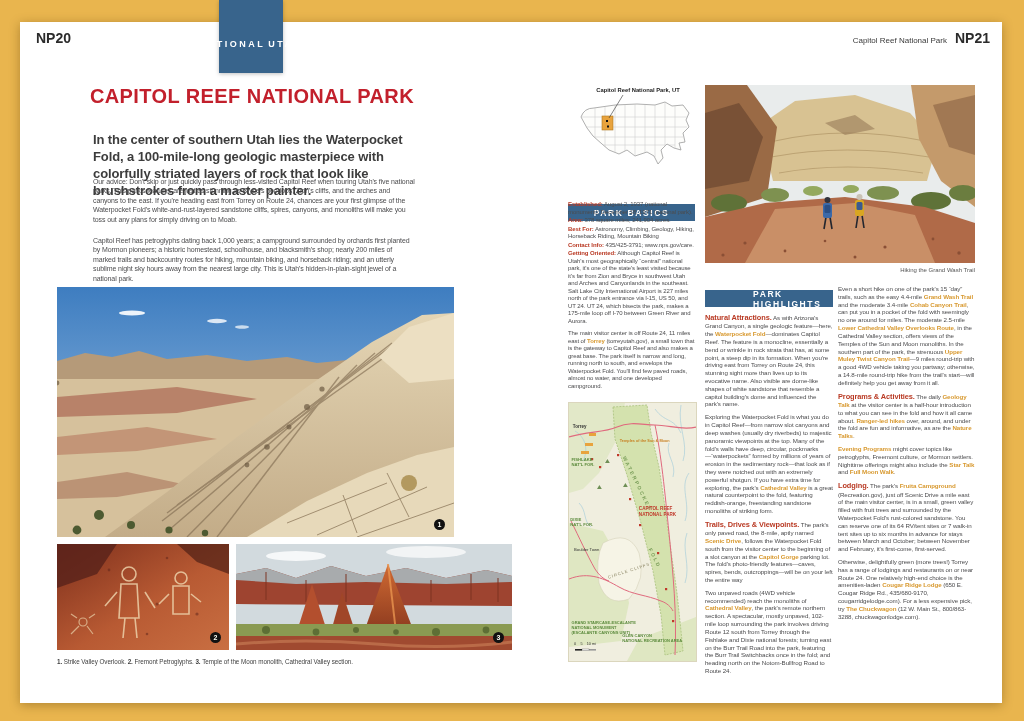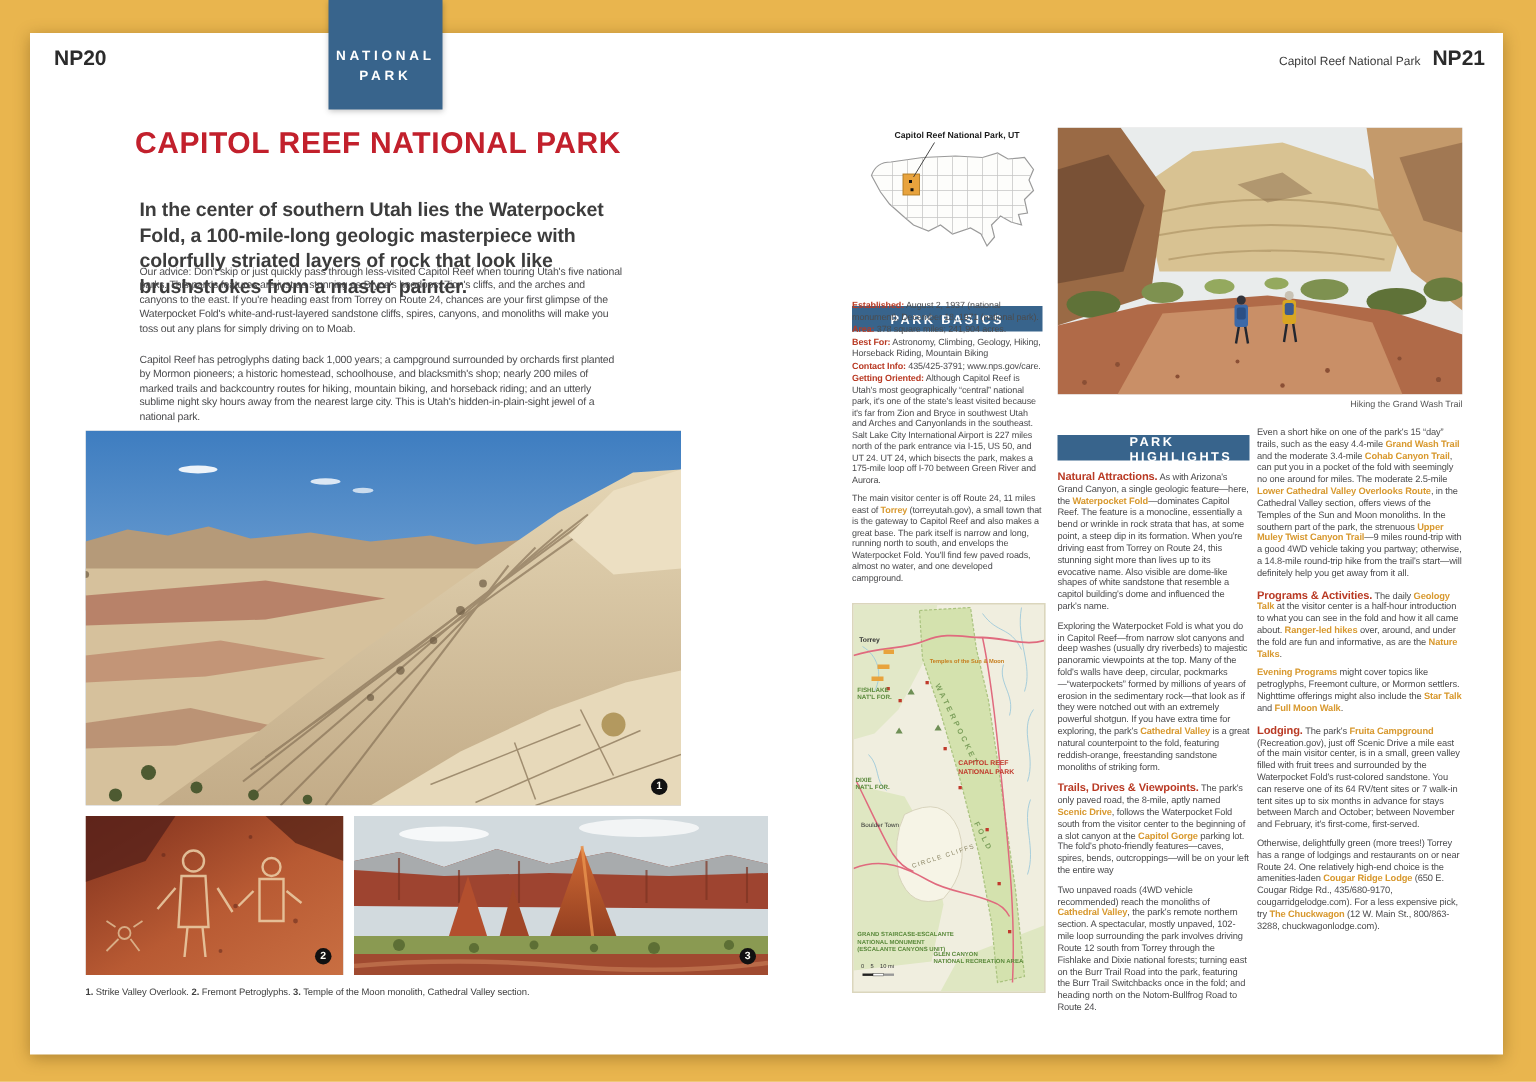--- a/index.html
+++ b/index.html
@@ -5,22 +5,22 @@
   html,body{margin:0;padding:0;width:1024px;height:721px;overflow:hidden;
     font-family:"Liberation Sans",sans-serif;background:var(--gold,#E9B54E);}
   *{box-sizing:border-box;}
   p{margin:0;}
   .page{position:absolute;left:20px;top:22px;width:982px;height:681px;background:#fff;
     box-shadow:0 2px 10px rgba(90,60,10,.4);}
   .abs{position:absolute;}
 
   
   .folio{font-size:14px;font-weight:bold;color:#2b2b2b;}
-  .tab{left:199px;top:-22px;width:76px;height:73px;background:var(--blue,#38648C);
-    color:#fff;display:flex;flex-direction:column;align-items:center;justify-content:center;
+  .tab{left:199px;top:-22px;width:64px;height:73px;background:var(--blue,#38648C);
+    color:#fff;display:flex;flex-direction:row;align-items:center;justify-content:center;
     gap:3px;padding-top:14px;font-weight:bold;font-size:9px;letter-spacing:2.5px;
     box-shadow:0 1px 4px rgba(0,0,0,.25);}
   .title{left:40px;top:63px;width:384px;text-align:center;font-size:20px;font-weight:bold;
     color:var(--red-title,#C2202C);letter-spacing:.4px;}
   .subtitle{left:40px;top:89px;width:384px;text-align:center;font-size:11px;font-weight:bold;
     color:#262626;letter-spacing:.6px;}
   .lead{left:73px;top:110px;width:322px;font-size:13px;font-weight:bold;color:#3c3c3c;
     line-height:1.3;letter-spacing:-.1px;}
   .bodytext{width:322px;left:73px;font-size:7px;line-height:1.34;color:var(--body,#4C4C4E);
     letter-spacing:-.12px;}
@@ -60,21 +60,21 @@
 </style>
 </head>
 <body>
 
 <div class="page">
 
   <div class="abs folio" style="left:16px;top:8px;">NP20</div>
 
   <div class="abs tab">
     <span>NATIONAL</span>
-    <span>PARK</span>
+    <span>UTAH</span>
   </div>
 
   <div class="abs title">CAPITOL REEF NATIONAL PARK</div>
   <div class="abs lead">In the center of southern Utah lies the Waterpocket Fold, a 100-mile-long geologic masterpiece with colorfully striated layers of rock that look like brushstrokes from a master painter.</div>
   <p class="abs bodytext" style="top:155px;">Our advice: Don't skip or just quickly pass through less-visited Capitol Reef when touring Utah's five national parks. This park's features are just as stunning as Bryce's hoodoos, Zion's cliffs, and the arches and canyons to the east. If you're heading east from Torrey on Route 24, chances are your first glimpse of the Waterpocket Fold's white-and-rust-layered sandstone cliffs, spires, canyons, and monoliths will make you toss out any plans for simply driving on to Moab.</p>
   <p class="abs bodytext" style="top:214px;">Capitol Reef has petroglyphs dating back 1,000 years; a campground surrounded by orchards first planted by Mormon pioneers; a historic homestead, schoolhouse, and blacksmith's shop; nearly 200 miles of marked trails and backcountry routes for hiking, mountain biking, and horseback riding; and an utterly sublime night sky hours away from the nearest large city. This is Utah's hidden-in-plain-sight jewel of a national park.</p>
 
   <div class="abs photo" style="left:37px;top:265px;width:397px;height:250px;">
     <svg width="397" height="250" viewBox="0 0 397 250">
       <defs>

